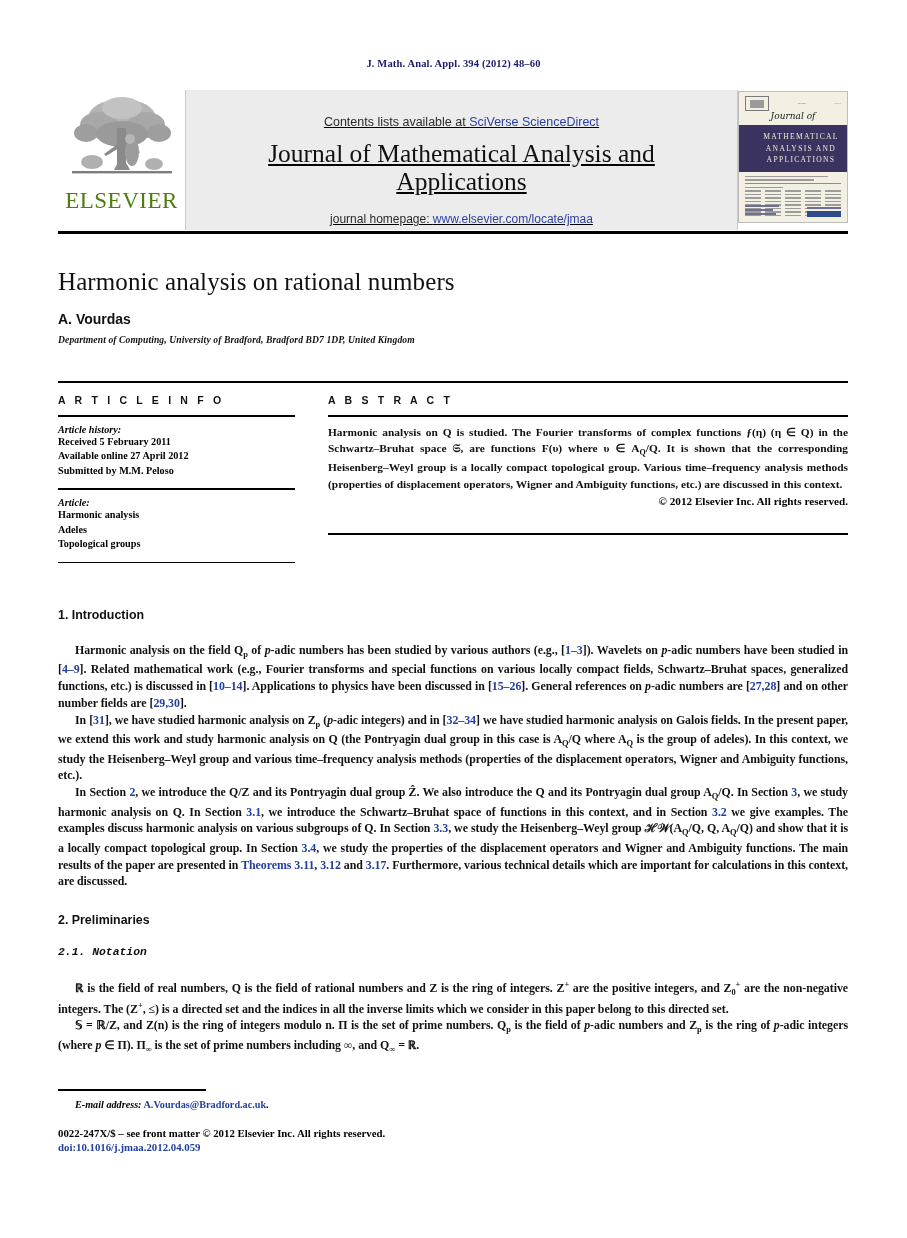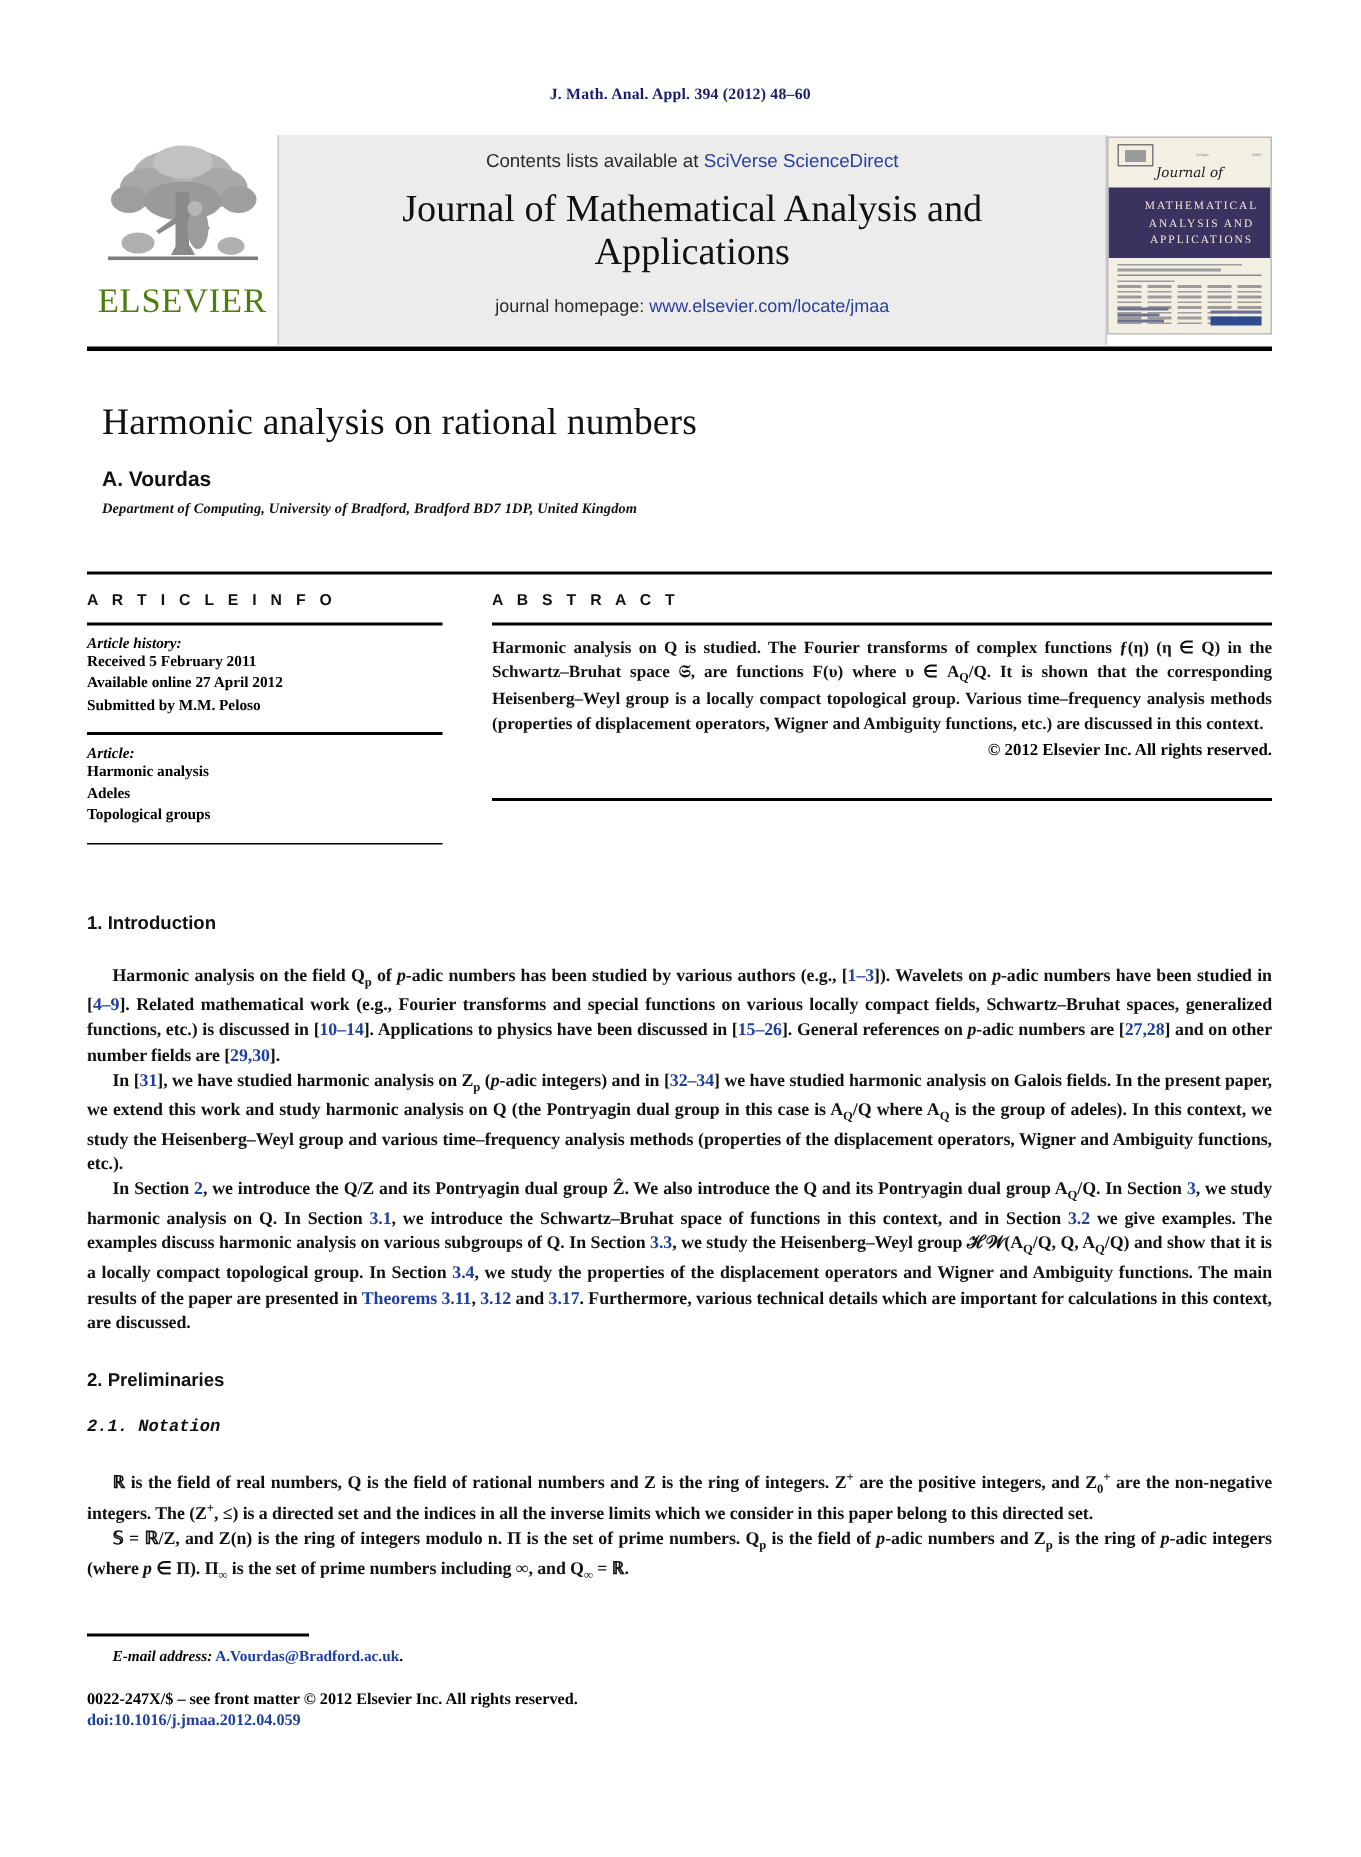--- a/index.html
+++ b/index.html
@@ -68,23 +68,24 @@
     margin-top: 1px;
   }
   .journal-band {
     flex: 1 1 auto;
     background: #ececec;
     border-left: 1px solid #c8c8c8;
     border-right: 1px solid #c8c8c8;
     display: flex;
     flex-direction: column;
     align-items: center;
-    justify-content: flex-start;
-    padding: 10px 10px 15px 10px;
+    justify-content: flex-end;
+    padding: 10px 10px 4px 10px;
     box-sizing: border-box;
+    text-decoration: underline;
   }
   .contents-line {
     font-family: "Liberation Sans", sans-serif;
     font-size: 12.5px;
     color: #2b2b2b;
   }
   .contents-line .sd-link { color: #2a3fa0; }
   .journal-title {
     font-family: "Liberation Serif", serif;
     font-size: 25.5px;
@@ -166,21 +167,21 @@
   
   .thick-rule {
     position: absolute;
     left: 58px;
     width: 790px;
     height: 3px;
     background: #000000;
   }
 
   
-  .title-block { position: absolute; left: 68px; width: 790px; }
+  .title-block { position: absolute; left: 58px; width: 790px; }
   .paper-title {
     font-family: "Liberation Serif", serif;
     font-size: 25px;
     color: #111111;
     letter-spacing: 0.1px;
   }
   .author {
     font-family: "Liberation Sans", sans-serif;
     font-weight: bold;
     font-size: 14px;

